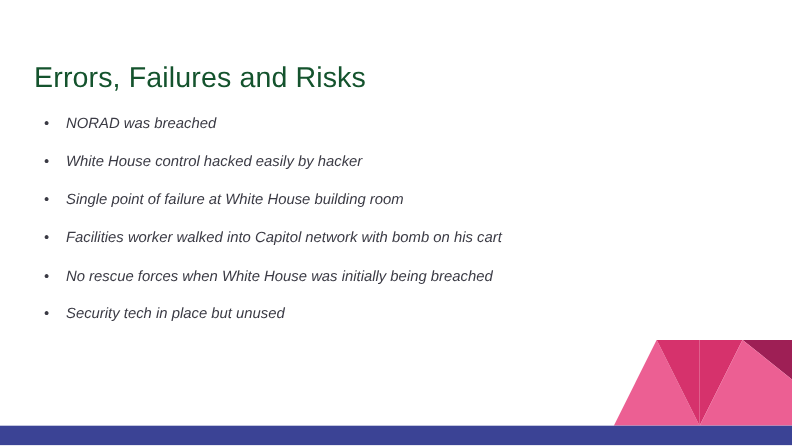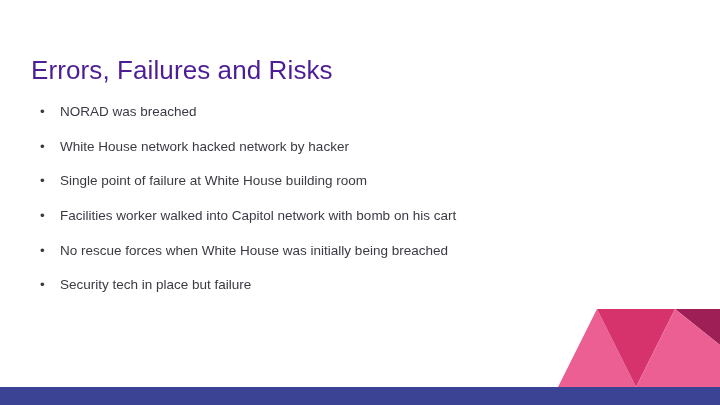--- a/index.html
+++ b/index.html
@@ -13,21 +13,21 @@
     height: 405px;
     background: #ffffff;
     overflow: hidden;
     font-family: "Liberation Sans", sans-serif;
   }
   .slide-title {
     position: absolute;
     left: 31px;
     top: 38px;
     font-size: 26px;
-    color: #4c1d95;
+    color: #14532d;
     font-weight: normal;
     letter-spacing: 0.1px;
     white-space: nowrap;
   }
   .bullet-list {
     position: absolute;
     left: 36px;
     top: 104px;
     width: 640px;
     list-style: none;
@@ -46,20 +46,21 @@
     width: 24px;
     flex: 0 0 24px;
     color: #3a3a44;
     font-size: 13.5px;
     text-align: left;
     padding-left: 4px;
     box-sizing: border-box;
   }
   .bullet-text {
     flex: 1 1 auto;
+    font-style: italic;
   }
 
   
   .deco {
     position: absolute;
     right: 0;
     bottom: 18px;
     width: 240px;
     height: 78px;
   }
@@ -81,37 +82,37 @@
 
   <h1 class="slide-title">Errors, Failures and Risks</h1>
 
   <ul class="bullet-list">
     <li class="bullet-item">
       <span class="bullet-marker">•</span>
       <span class="bullet-text">NORAD was breached</span>
     </li>
     <li class="bullet-item">
       <span class="bullet-marker">•</span>
-      <span class="bullet-text">White House network hacked network by hacker</span>
+      <span class="bullet-text">White House control hacked easily by hacker</span>
     </li>
     <li class="bullet-item">
       <span class="bullet-marker">•</span>
       <span class="bullet-text">Single point of failure at White House building room</span>
     </li>
     <li class="bullet-item">
       <span class="bullet-marker">•</span>
       <span class="bullet-text">Facilities worker walked into Capitol network with bomb on his cart</span>
     </li>
     <li class="bullet-item">
       <span class="bullet-marker">•</span>
       <span class="bullet-text">No rescue forces when White House was initially being breached</span>
     </li>
     <li class="bullet-item">
       <span class="bullet-marker">•</span>
-      <span class="bullet-text">Security tech in place but failure</span>
+      <span class="bullet-text">Security tech in place but unused</span>
     </li>
   </ul>
 
   <div class="deco">
     <svg width="240" height="78" viewBox="0 0 240 78" xmlns="http://www.w3.org/2000/svg">
       <polygon points="78,78 117,0 156,78" fill="#ec5f93"></polygon>
       <polygon points="117,0 156,0 156,78" fill="#d6326c"></polygon>
       <polygon points="156,0 195,0 156,78" fill="#d6326c"></polygon>
       <polygon points="195,0 240,0 240,36" fill="#9e1f55"></polygon>
       <polygon points="195,0 240,36 240,78 156,78" fill="#ec5f93"></polygon>

